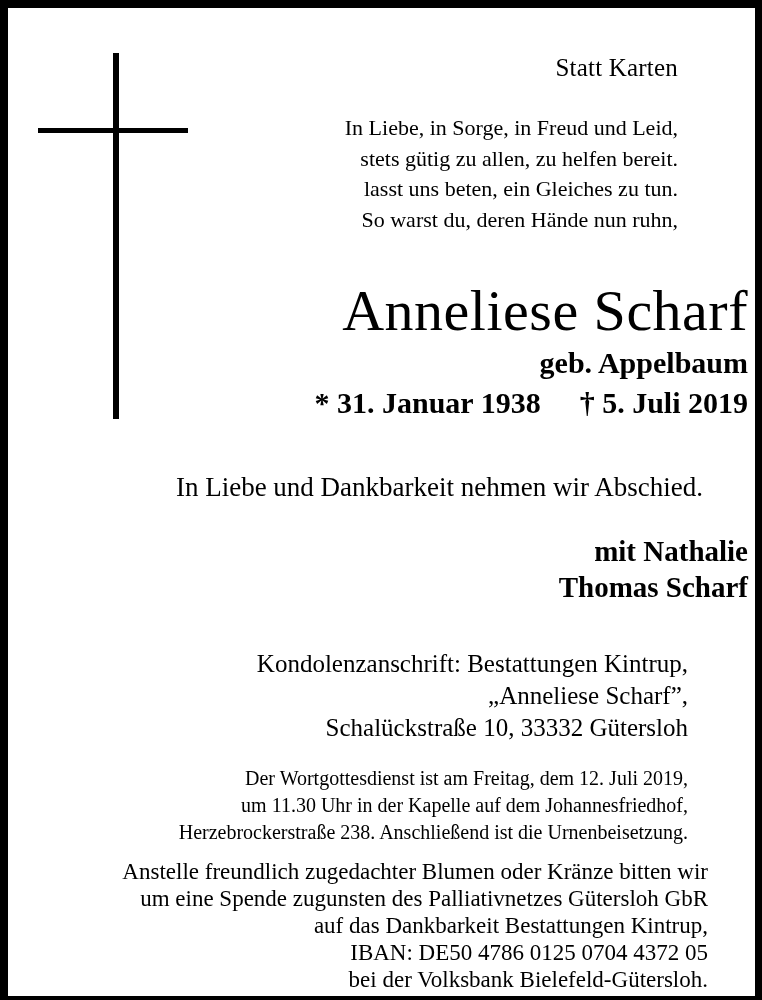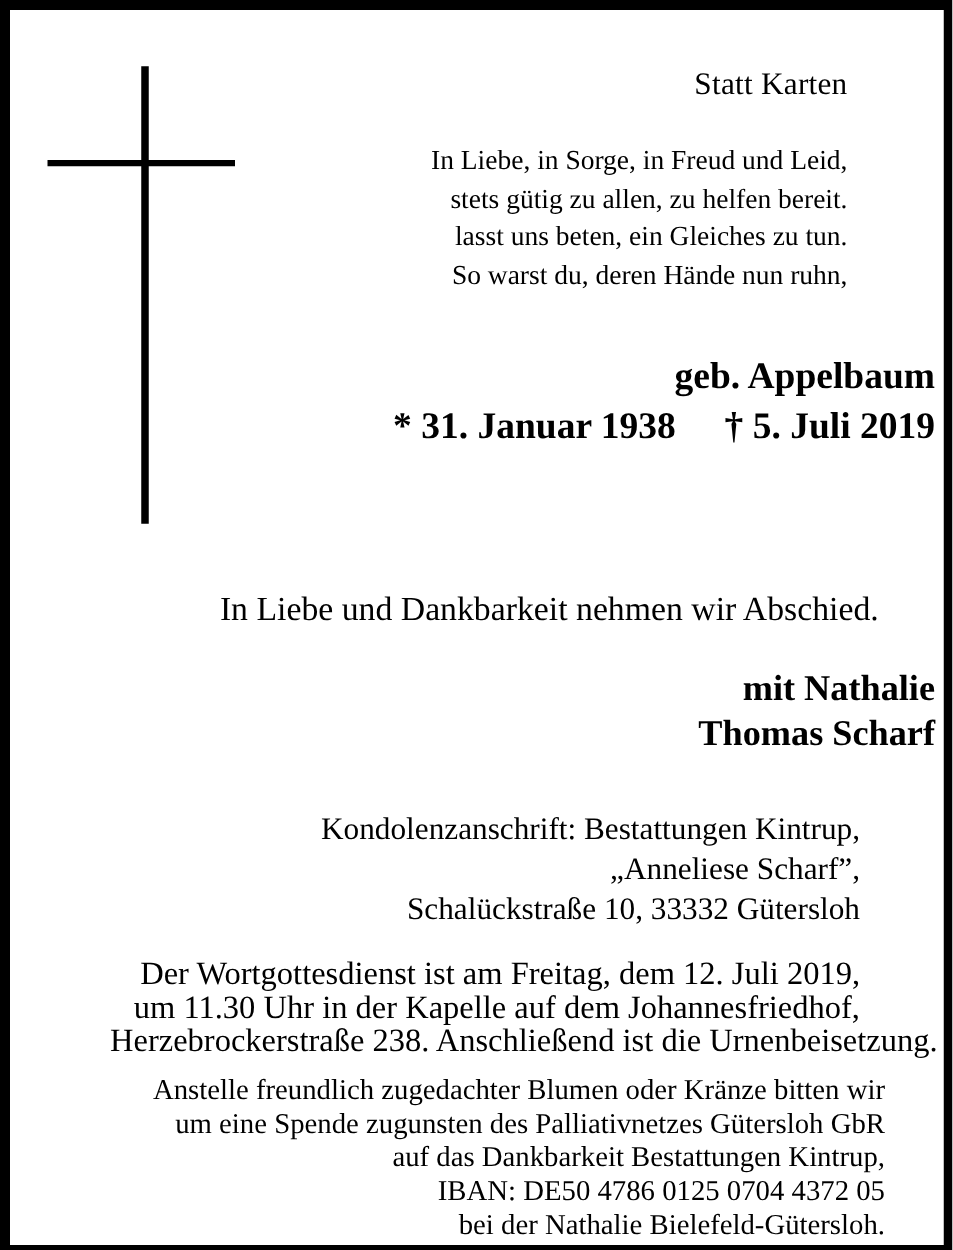--- a/index.html
+++ b/index.html
@@ -138,21 +138,21 @@
     line-height: 32px;
   }
   .condolence .line { white-space: nowrap; }
 
   
   .service {
     position: absolute;
     left: 80px;
     top: 757px;
     width: 600px;
-    font-size: 26px;
+    font-size: 20px;
     line-height: 27px;
   }
   .service .line { white-space: nowrap; }
 
   
   .donation {
     position: absolute;
     left: 60px;
     top: 850px;
     width: 640px;
@@ -174,20 +174,21 @@
   <div class="statt-karten block">Statt Karten</div>
 
   <div class="verse block">
     <div class="line">In Liebe, in Sorge, in Freud und Leid,</div>
     <div class="line">stets gütig zu allen, zu helfen bereit.</div>
     <div class="line">lasst uns beten, ein Gleiches zu tun.</div>
     <div class="line">So warst du, deren Hände nun ruhn,</div>
   </div>
 
   <div class="deceased block">
+    <div class="deceased-name">Anneliese Scharf</div>
     <div class="deceased-maiden">geb. Appelbaum</div>
     <div class="deceased-dates">
       <span>*</span>
       <span>31. Januar 1938</span>
       <span class="date-gap"></span>
       <span>†</span>
       <span>5. Juli 2019</span>
     </div>
   </div>
 
@@ -208,16 +209,16 @@
     <div class="line">Der Wortgottesdienst ist am Freitag, dem 12. Juli 2019,</div>
     <div class="line">um 11.30 Uhr in der Kapelle auf dem Johannesfriedhof,</div>
     <div class="line">Herzebrockerstraße 238. Anschließend ist die Urnenbeisetzung.</div>
   </div>
 
   <div class="donation block">
     <div class="line">Anstelle freundlich zugedachter Blumen oder Kränze bitten wir</div>
     <div class="line">um eine Spende zugunsten des Palliativnetzes Gütersloh GbR</div>
     <div class="line">auf das Dankbarkeit Bestattungen Kintrup,</div>
     <div class="line">IBAN: DE50 4786 0125 0704 4372 05</div>
-    <div class="line">bei der Nathalie Bielefeld-Gütersloh.</div>
+    <div class="line">bei der Volksbank Bielefeld-Gütersloh.</div>
   </div>
 
 </div>
 
 </body></html>

